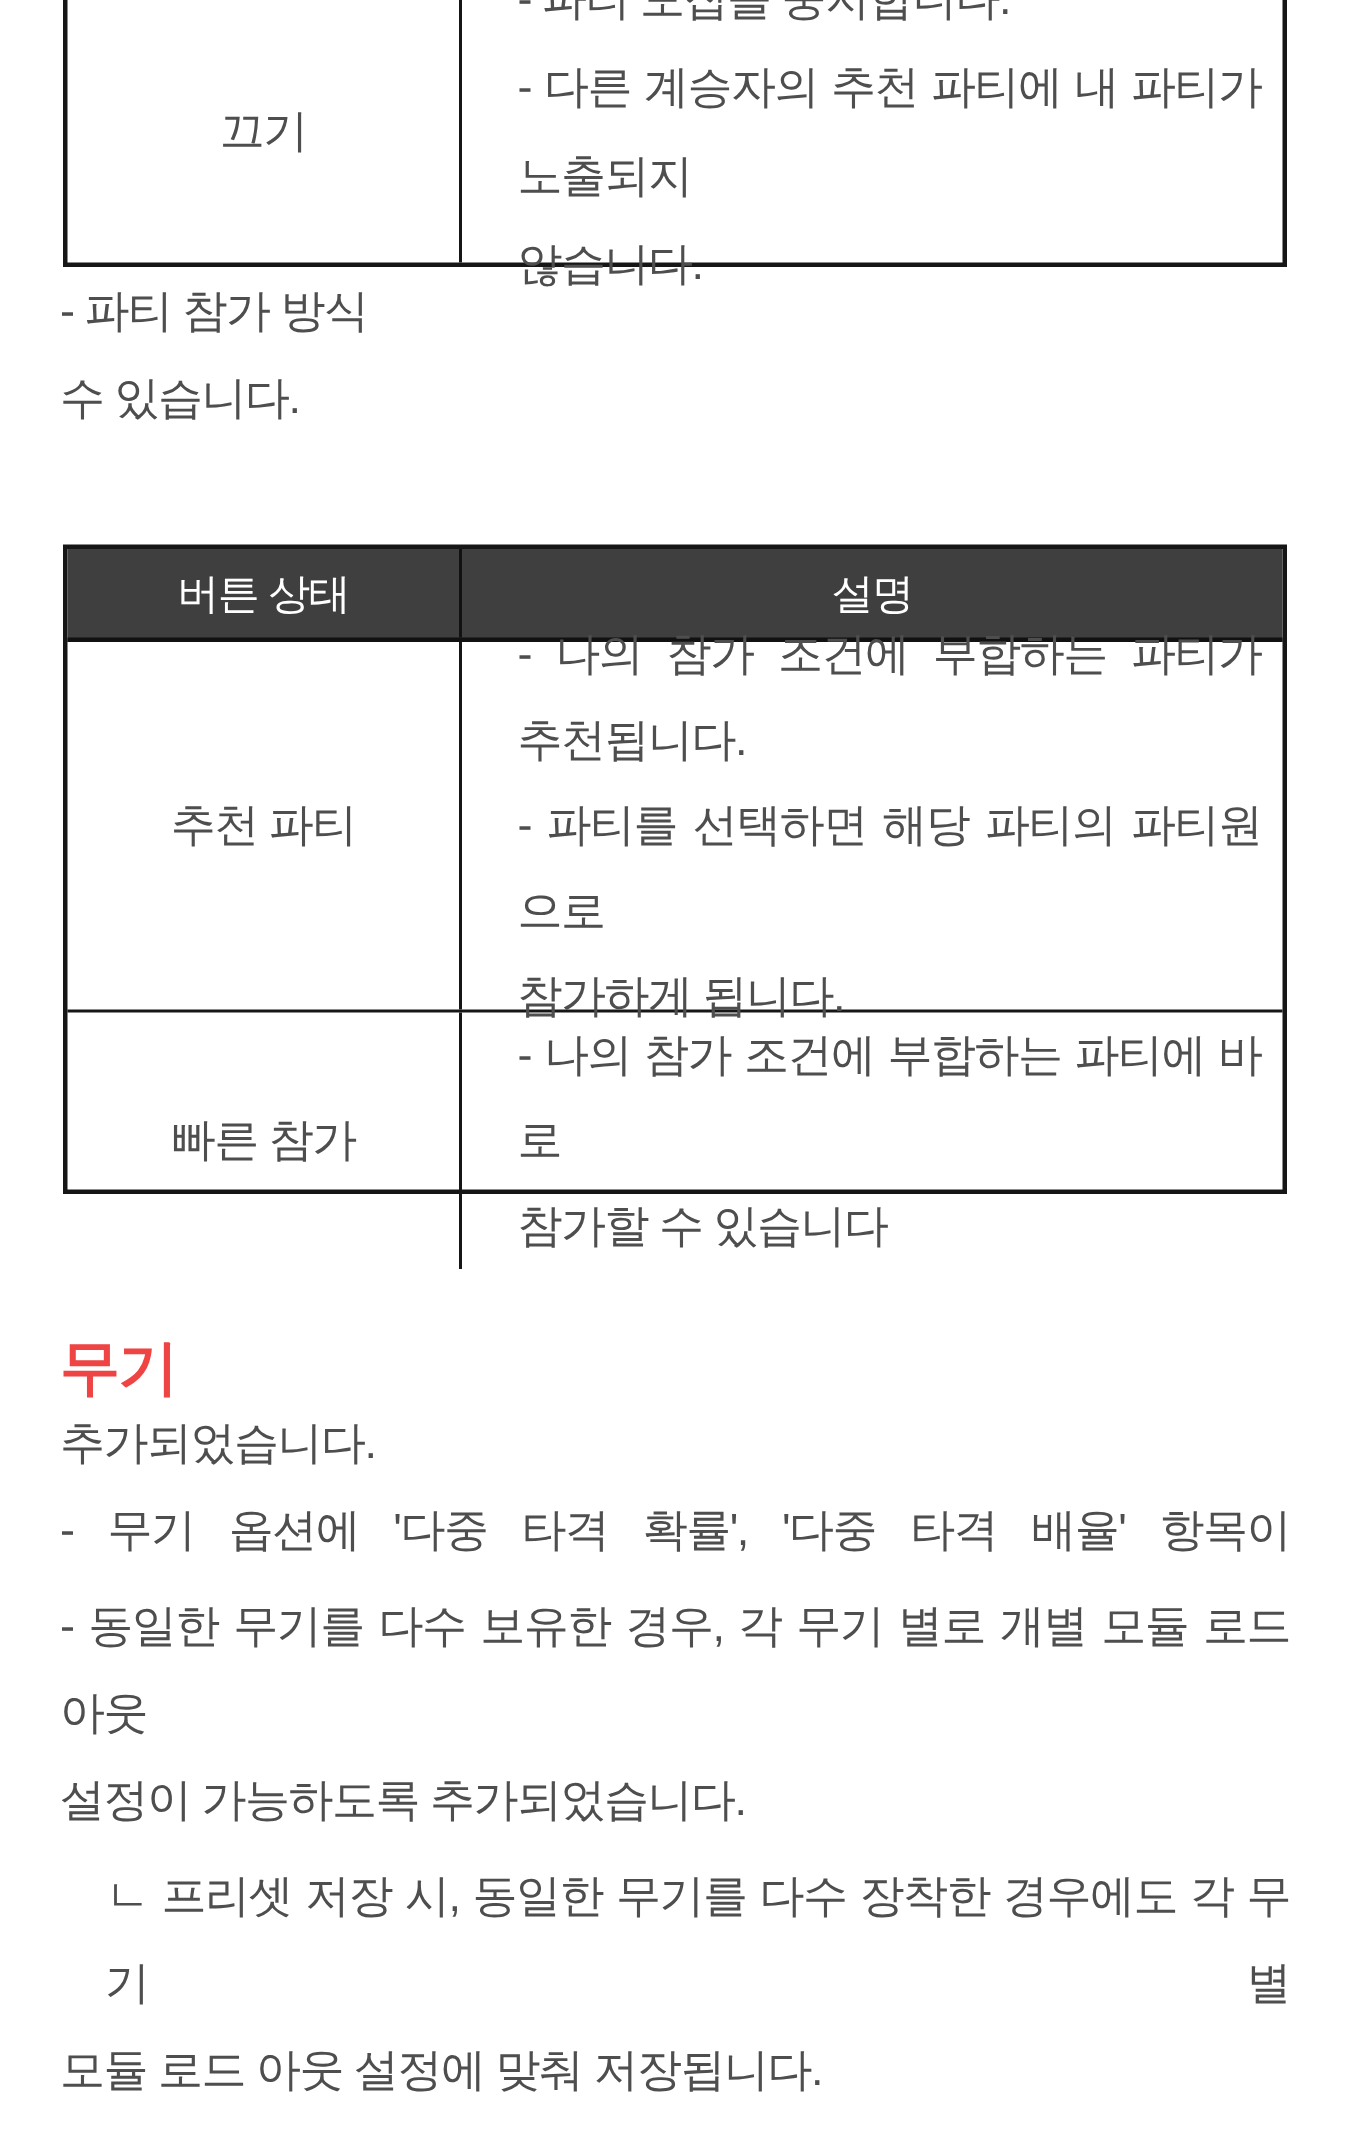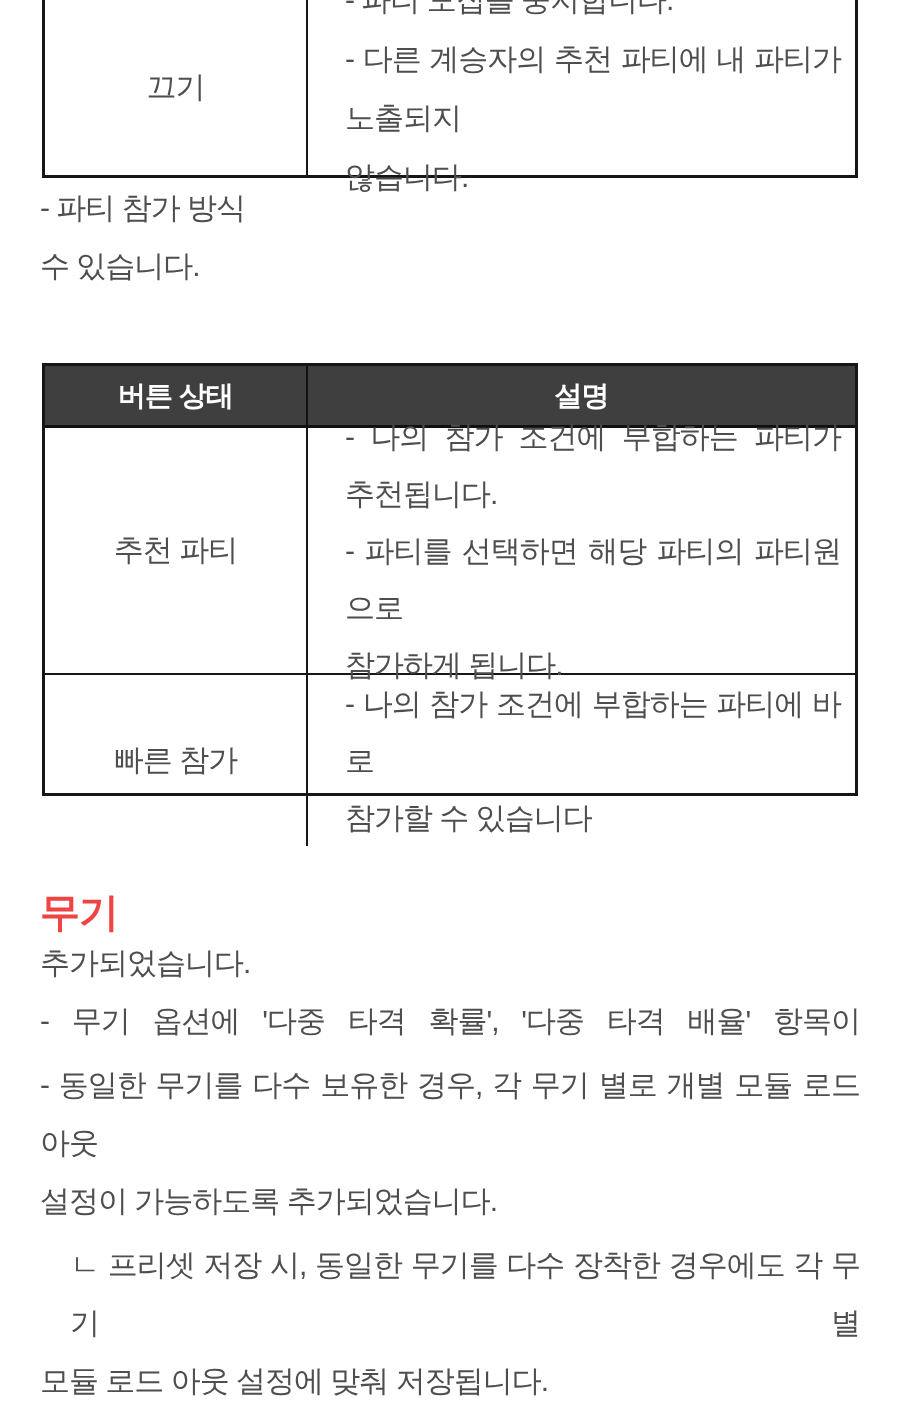--- a/index.html
+++ b/index.html
@@ -7,21 +7,21 @@
     position:relative;width:900px;height:1422px;background:#ffffff;
     font-family:"Liberation Sans","DejaVu Sans",sans-serif;
     color:#4e4e4e;overflow:hidden;
   }
   
   .tbl{position:absolute;left:42px;width:816px;box-sizing:border-box;border:3px solid #161616;background:#ffffff;}
   .top-tbl{top:0;height:178px;border-top:none;}
   .top-row{display:flex;height:100%;}
   .btn-tbl{top:363px;height:433px;display:flex;flex-direction:column;}
   .thead{display:flex;height:59px;flex:0 0 59px;background:#3f3f3f;border-bottom:3px solid #111111;}
-  .th{display:flex;align-items:center;justify-content:center;color:#ffffff;font-weight:bold;font-size:28px;letter-spacing:-1px;}
+  .th{display:flex;align-items:center;justify-content:center;color:#ffffff;font-weight:normal;font-size:28px;letter-spacing:-1px;}
   .th-state{width:263px;border-right:2px solid #111111;box-sizing:border-box;}
   .th-desc{flex:1;}
   .trow{display:flex;border-bottom:2px solid #161616;box-sizing:border-box;}
   .trow:last-child{border-bottom:none;flex:1;justify-content:center;}
   .trow-reco{height:247px;flex:0 0 247px;}
   .state-cell{width:263px;flex:0 0 263px;border-right:2px solid #161616;box-sizing:border-box;
     display:flex;align-items:center;justify-content:center;font-size:30px;letter-spacing:-1px;}
   .desc-cell{flex:1;box-sizing:border-box;padding:0 14px;display:flex;flex-direction:column;justify-content:center;}
   .cell-line{font-size:30px;letter-spacing:-1px;line-height:57px;margin-left:23px;}
   .top-tbl .cell-line{line-height:59px;}

